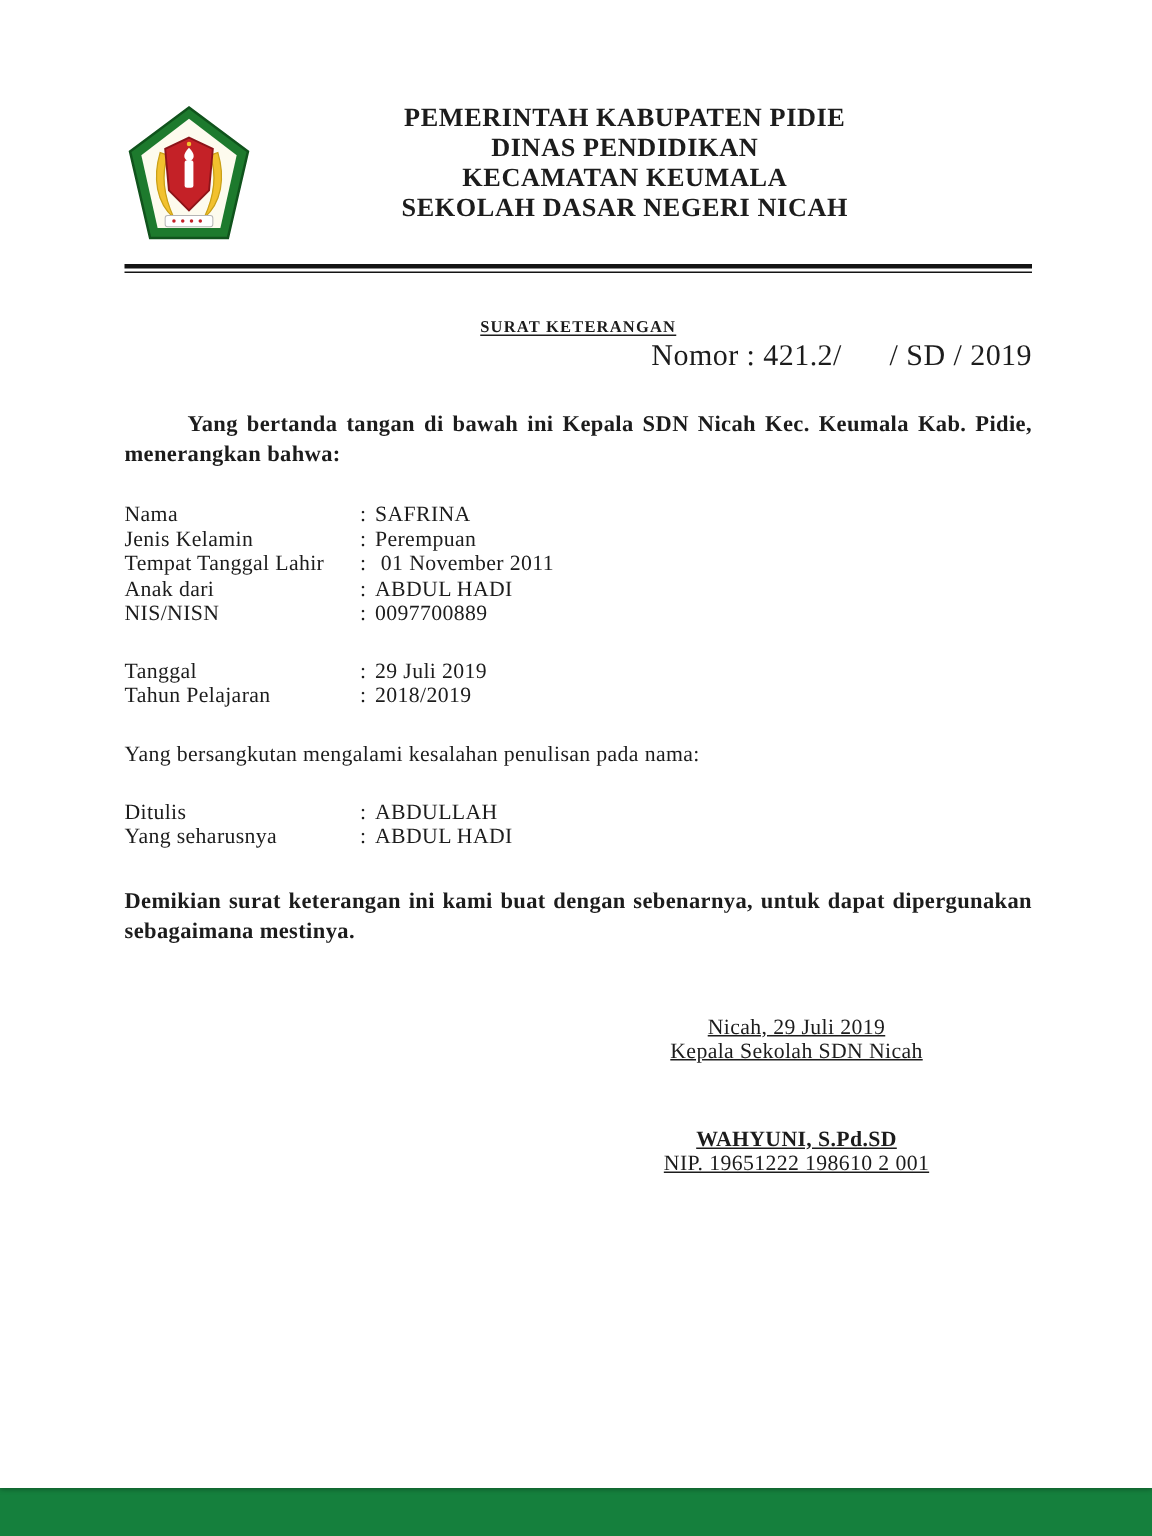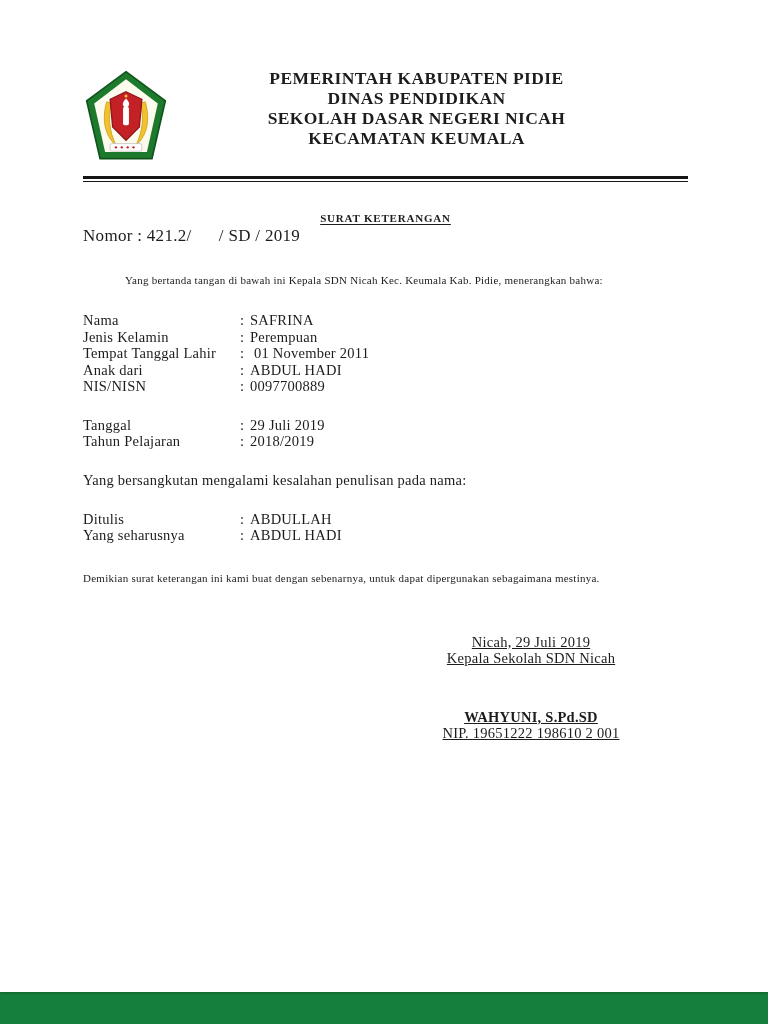--- a/index.html
+++ b/index.html
@@ -60,32 +60,33 @@
     margin-top: 30px;
     text-align: center;
     font-weight: bold;
     font-size: 11px;
     letter-spacing: 0.8px;
     text-decoration: underline;
     text-underline-offset: 2px;
   }
   .doc-number {
     margin-top: 2px;
-    text-align: left;
-    font-size: 17px;
+    text-align: right;
+    font-size: 20px;
     white-space: pre;
     letter-spacing: 0.3px;
   }
 
   
   .para {
-    font-size: 11px;
+    font-size: 15px;
     line-height: 20px;
     letter-spacing: 0.25px;
     text-align: justify;
+    font-weight: bold;
   }
   .intro { margin-top: 24px; text-indent: 42px; }
   .closing { margin-top: 24px; }
 
   .field-block { margin-top: 22px; }
   .field-row {
     display: flex;
     font-size: 14.5px;
     line-height: 16.5px;
     letter-spacing: 0.25px;
@@ -143,22 +144,22 @@
             <rect x="31" y="88" width="38" height="9" rx="2" fill="#ffffff" stroke="#b5b5b5" stroke-width="0.8"></rect>
             <circle cx="38" cy="92.5" r="1.4" fill="#c42127"></circle>
             <circle cx="45" cy="92.5" r="1.4" fill="#c42127"></circle>
             <circle cx="52" cy="92.5" r="1.4" fill="#c42127"></circle>
             <circle cx="59" cy="92.5" r="1.4" fill="#c42127"></circle>
           </svg>
         </div>
         <div class="lh-text">
           <div>PEMERINTAH KABUPATEN PIDIE</div>
           <div>DINAS PENDIDIKAN</div>
+          <div>KECAMATAN KEUMALA</div>
           <div>SEKOLAH DASAR NEGERI NICAH</div>
-          <div>KECAMATAN KEUMALA</div>
         </div>
       </div>
       <div class="rule-thick"></div>
       <div class="rule-thin"></div>
 
       <div class="doc-title">SURAT KETERANGAN</div>
       <div class="doc-number">Nomor : 421.2/      / SD / 2019</div>
 
       <div class="para intro">Yang bertanda tangan di bawah ini Kepala SDN Nicah Kec. Keumala Kab. Pidie, menerangkan bahwa:</div>
 

